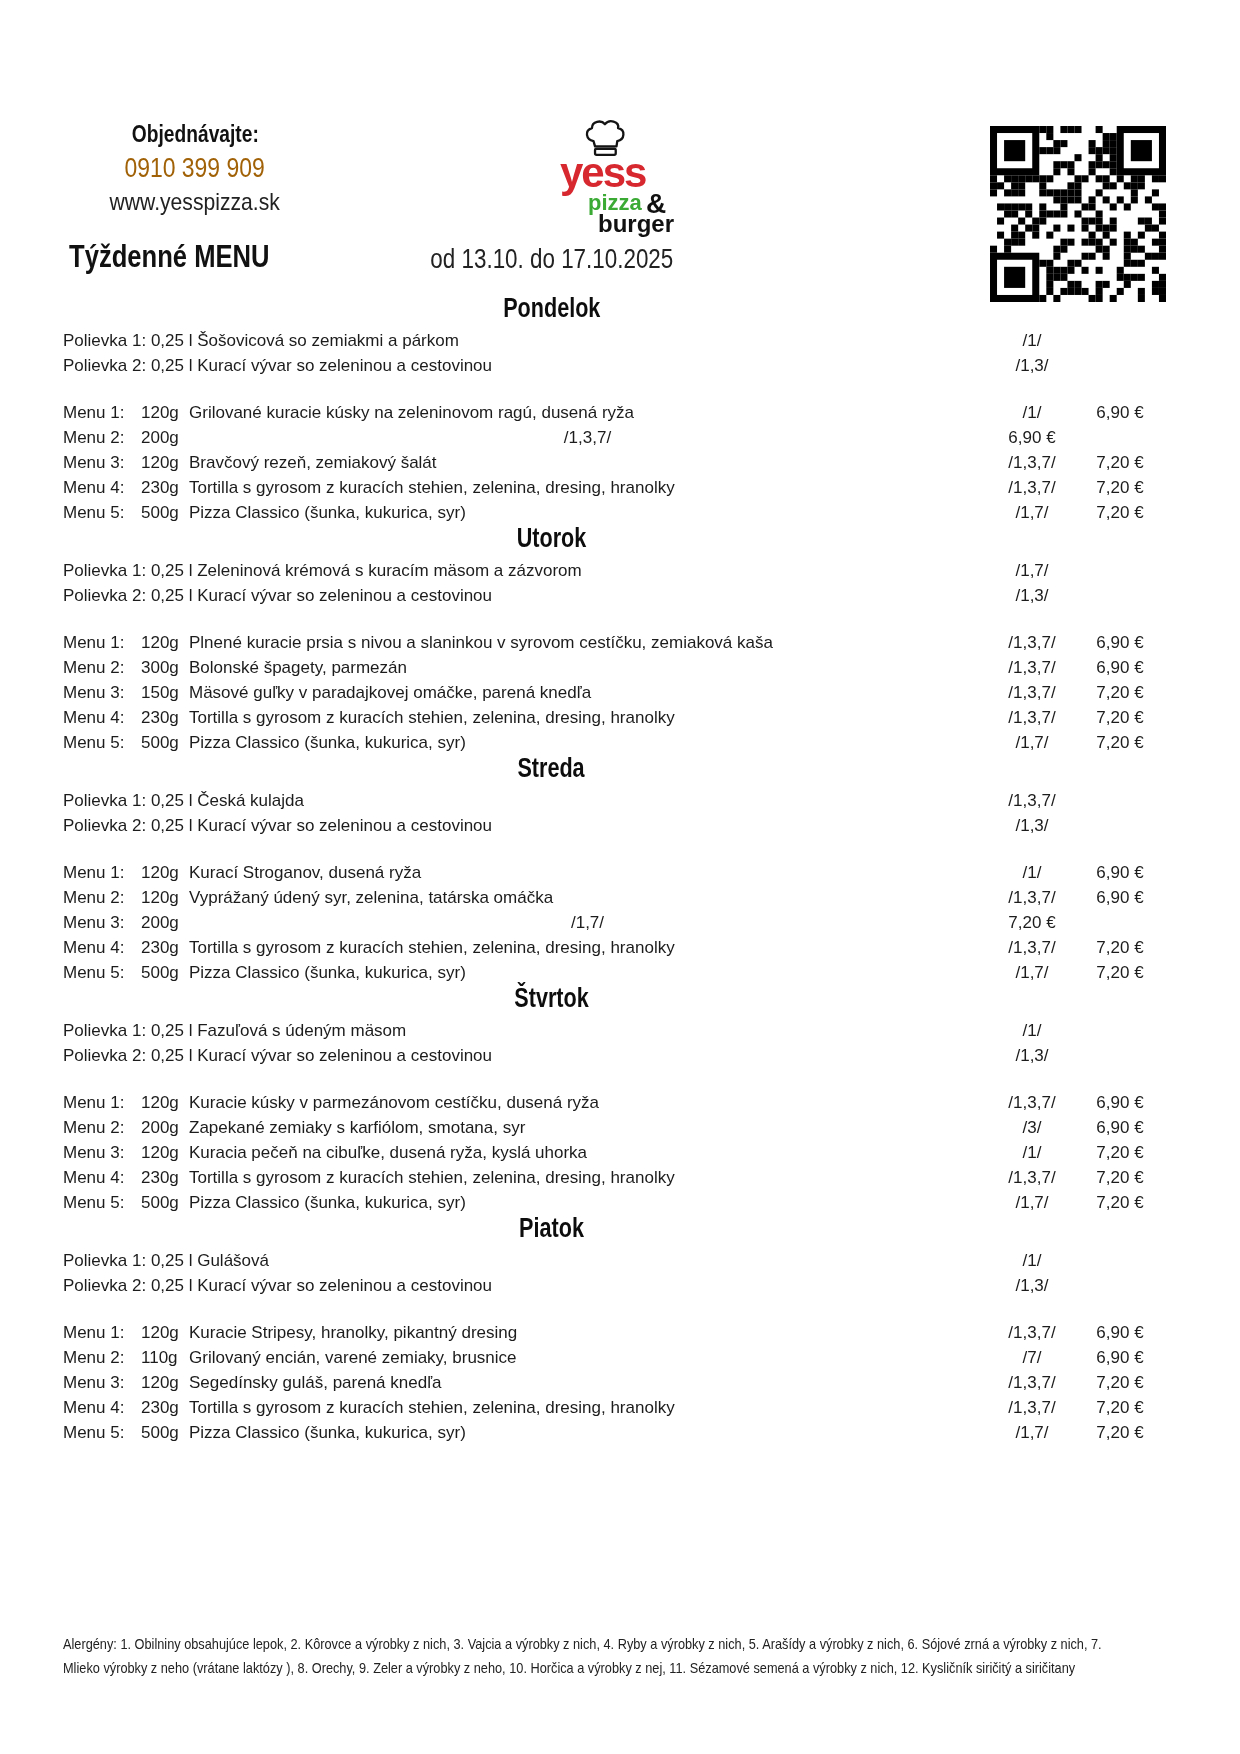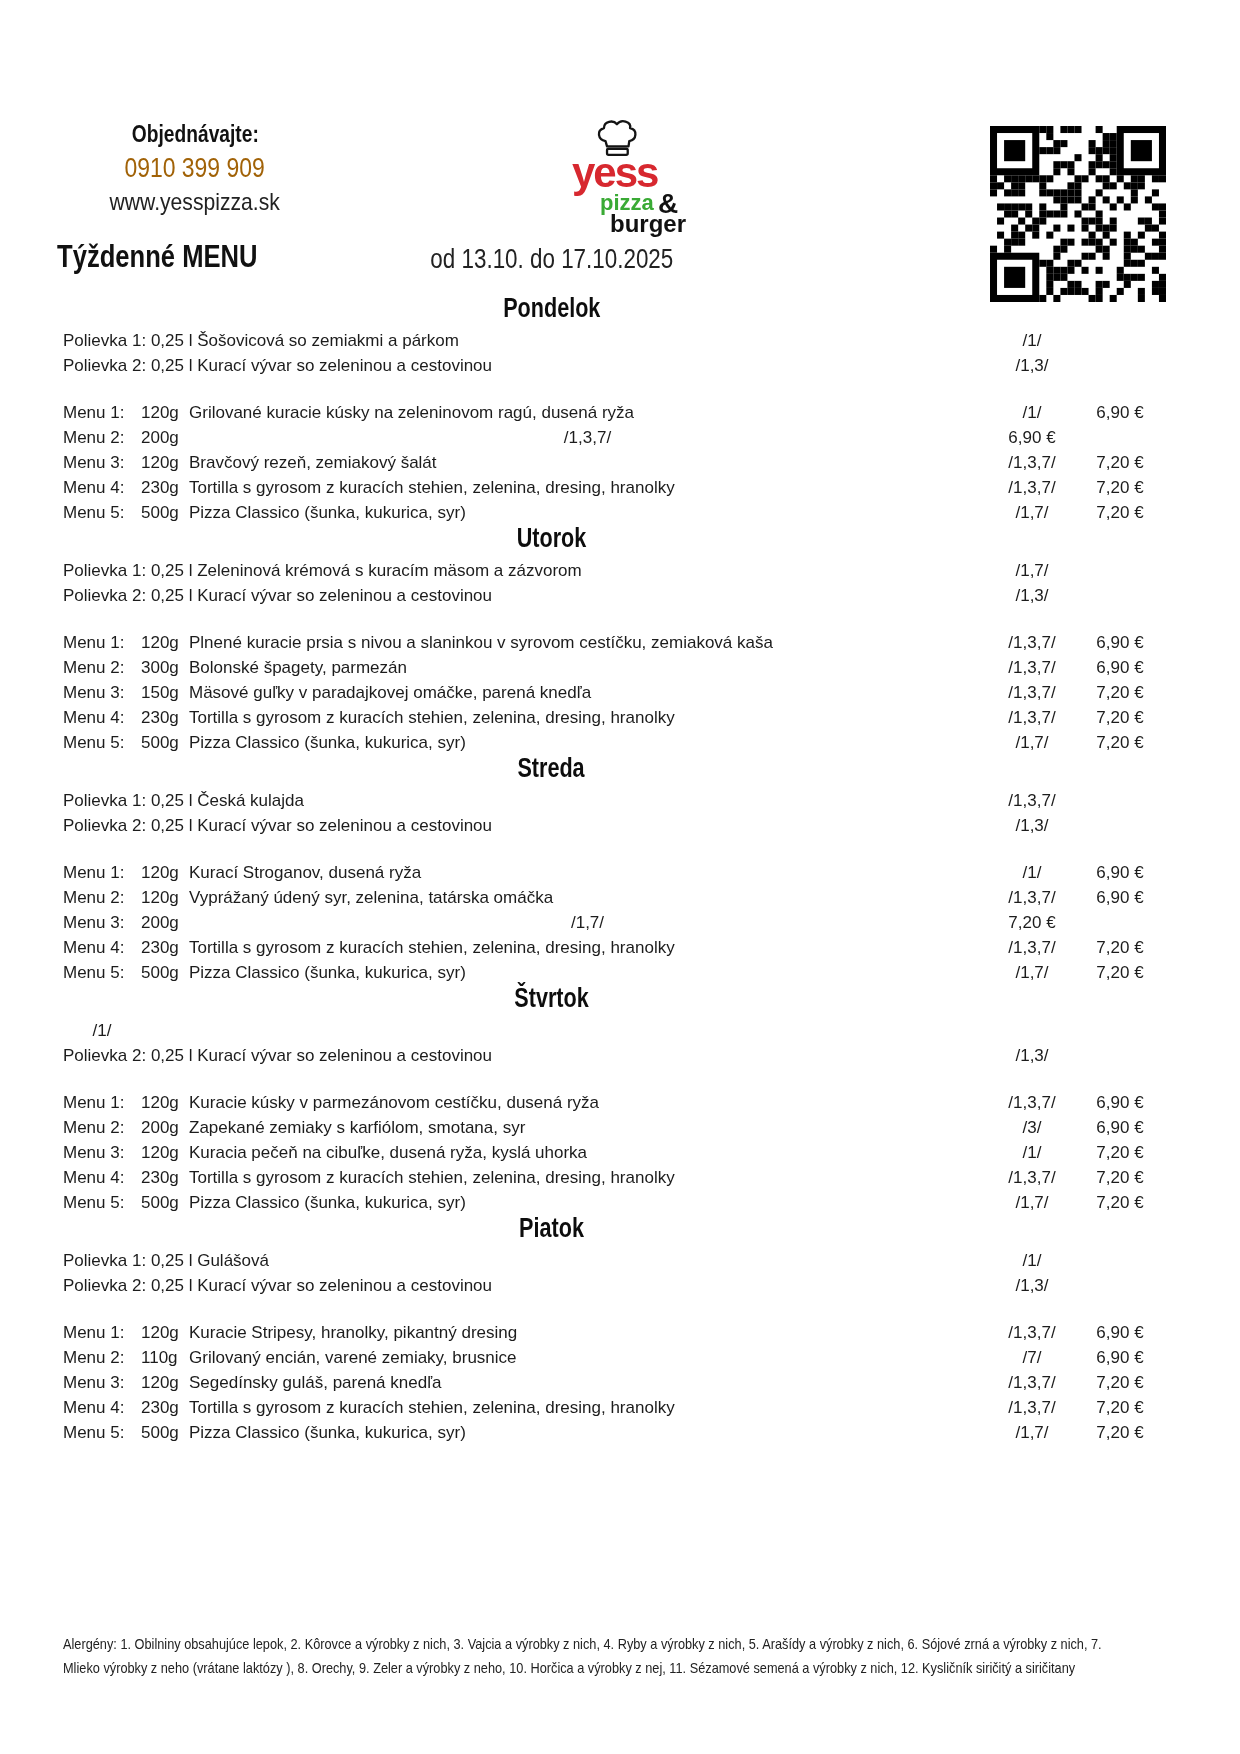--- a/index.html
+++ b/index.html
@@ -12,32 +12,32 @@
 
   
   .hdr-left{position:absolute;left:75px;top:118px;width:240px;text-align:center;}
   .order-label{font-size:24px;line-height:32px;font-weight:bold;color:#111;}
   .phone{font-size:27px;line-height:36px;color:#a16207;}
   .phone .cond{transform:scaleX(.85);}
   .website{font-size:24px;line-height:32px;color:#222;}
   .website .cond{transform:scaleX(.88);}
 
   
-  .logo{position:absolute;left:558px;top:116px;width:140px;height:135px;margin-left:12px;}
+  .logo{position:absolute;left:558px;top:116px;width:140px;height:135px;}
   .logo .hat{position:absolute;left:24px;top:0;}
   .logo-yess{position:absolute;left:2px;top:36px;font-size:42px;font-weight:bold;letter-spacing:-2px;line-height:42px;}
   .logo-pizza{position:absolute;left:30px;top:76px;font-size:22px;font-weight:bold;line-height:22px;letter-spacing:0px;}
   .logo-amp{position:absolute;left:88px;top:72px;font-size:28px;font-weight:bold;color:#111;}
   .logo-burger{position:absolute;left:40px;top:96px;font-size:24px;font-weight:bold;color:#111;line-height:24px;}
 
   
   .qr{position:absolute;left:990px;top:126px;width:176px;height:176px;}
 
   
-  .menu-title{position:absolute;left:57px;top:238px;font-size:32px;line-height:36px;font-weight:bold;color:#111;}
+  .menu-title{position:absolute;left:69px;top:238px;font-size:32px;line-height:36px;font-weight:bold;color:#111;}
   .date-range{position:absolute;left:300px;top:242px;width:504px;text-align:center;font-size:28px;line-height:34px;color:#222;}
 
   
   .days{position:absolute;left:63px;top:292px;width:1099px;}
   .day{height:230px;}
   .day-heading{margin:0 122px 3px 0;text-align:center;font-size:27px;line-height:33px;font-weight:bold;color:#0d0d0d;}
   .row{display:grid;grid-template-columns:78px 48px 1fr 92px 84px;font-size:17px;line-height:25px;color:#1c1c1c;}
   .soup-text{grid-column:1/4;}
   .allerg{text-align:center;}
   .price{text-align:center;}
@@ -451,20 +451,21 @@
           <span>Menu 5:</span>
           <span>500g</span>
           <span>Pizza Classico (šunka, kukurica, syr)</span>
           <span class="allerg">/1,7/</span>
           <span class="price">7,20 €</span>
         </div>
       </section>
       <section class="day">
         <h2 class="day-heading"><span class="cond">Štvrtok</span></h2>
         <div class="row">
+          <span class="soup-text">Polievka 1: 0,25 l Fazuľová s údeným mäsom</span>
           <span class="allerg">/1/</span>
           <span class="price"></span>
         </div>
         <div class="row">
           <span class="soup-text">Polievka 2: 0,25 l Kurací vývar so zeleninou a cestovinou</span>
           <span class="allerg">/1,3/</span>
           <span class="price"></span>
         </div>
         <div class="gap"></div>
         <div class="row">

